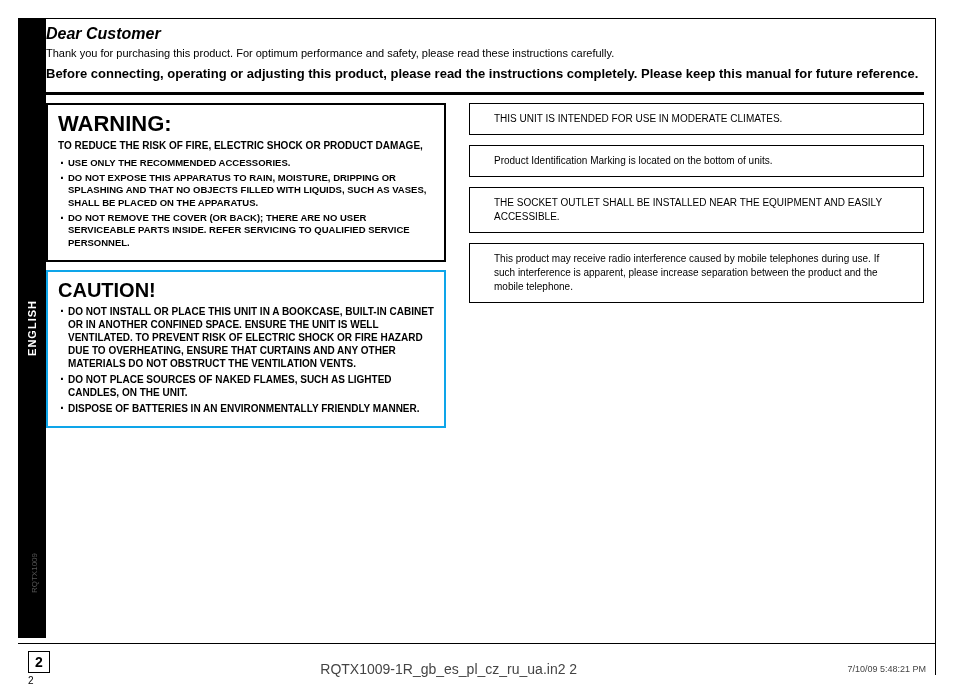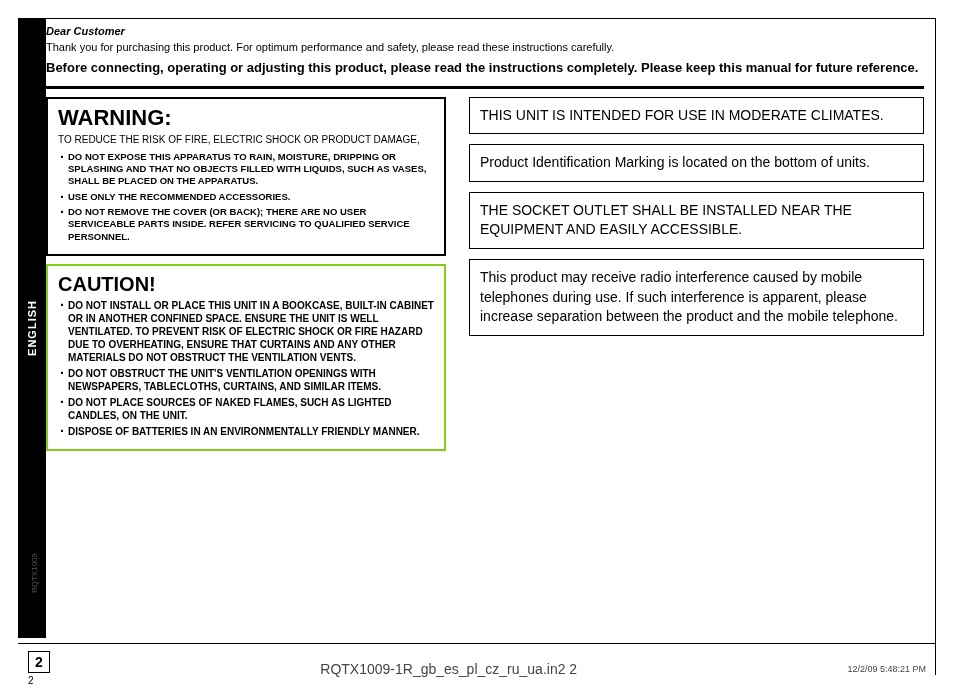--- a/index.html
+++ b/index.html
@@ -71,21 +71,21 @@
       right: 30px;
       bottom: 55px;
     }
 
     
     .dear-customer {
       margin-bottom: 8px;
     }
 
     .dear-customer-title {
-      font-size: 11px;
+      font-size: 16px;
       font-weight: bold;
       font-style: italic;
       margin-bottom: 3px;
     }
 
     .dear-customer-text {
       font-size: 11px;
       margin-bottom: 4px;
       line-height: 1.4;
     }
@@ -126,21 +126,21 @@
 
     .warning-title {
       font-size: 22px;
       font-weight: bold;
       line-height: 1;
       margin-bottom: 4px;
     }
 
     .warning-subtitle {
       font-size: 10px;
-      font-weight: normal;
+      font-weight: bold;
       margin-bottom: 5px;
       line-height: 1.3;
     }
 
     .warning-list {
       list-style: none;
       padding: 0;
     }
 
     .warning-list li {
@@ -155,21 +155,21 @@
     .warning-list li::before {
       content: "·";
       position: absolute;
       left: 2px;
       font-size: 14px;
       line-height: 0.9;
     }
 
     
     .caution-box {
-      border: 2px solid #84cc16;
+      border: 2px solid #0ea5e9;
       padding: 8px 10px;
     }
 
     .caution-title {
       font-size: 20px;
       font-weight: bold;
       line-height: 1;
       margin-bottom: 5px;
     }
 
@@ -191,23 +191,23 @@
       content: "·";
       position: absolute;
       left: 2px;
       font-size: 14px;
       line-height: 0.9;
     }
 
     
     .right-box {
       border: 1px solid #000;
-      padding: 8px 10px;
+      padding: 8px 24px;
       margin-bottom: 10px;
-      font-size: 14px;
+      font-size: 10px;
       line-height: 1.4;
     }
 
     
     .footer {
       position: absolute;
       bottom: 0;
       left: 18px;
       right: 18px;
       height: 50px;
@@ -287,31 +287,30 @@
     <div class="thick-separator"></div>
 
     <div class="two-columns">
 
       <div class="left-column">
 
         <div class="warning-box">
           <div class="warning-title">WARNING:</div>
           <div class="warning-subtitle">TO REDUCE THE RISK OF FIRE, ELECTRIC SHOCK OR PRODUCT DAMAGE,</div>
           <ul class="warning-list">
+            <li>USE ONLY THE RECOMMENDED ACCESSORIES.</li>
             <li>DO NOT EXPOSE THIS APPARATUS TO RAIN, MOISTURE, DRIPPING OR SPLASHING AND THAT NO OBJECTS FILLED WITH LIQUIDS, SUCH AS VASES, SHALL BE PLACED ON THE APPARATUS.</li>
-            <li>USE ONLY THE RECOMMENDED ACCESSORIES.</li>
             <li>DO NOT REMOVE THE COVER (OR BACK); THERE ARE NO USER SERVICEABLE PARTS INSIDE. REFER SERVICING TO QUALIFIED SERVICE PERSONNEL.</li>
           </ul>
         </div>
 
         <div class="caution-box">
           <div class="caution-title">CAUTION!</div>
           <ul class="caution-list">
             <li>DO NOT INSTALL OR PLACE THIS UNIT IN A BOOKCASE, BUILT-IN CABINET OR IN ANOTHER CONFINED SPACE. ENSURE THE UNIT IS WELL VENTILATED. TO PREVENT RISK OF ELECTRIC SHOCK OR FIRE HAZARD DUE TO OVERHEATING, ENSURE THAT CURTAINS AND ANY OTHER MATERIALS DO NOT OBSTRUCT THE VENTILATION VENTS.</li>
-            <li>DO NOT OBSTRUCT THE UNIT'S VENTILATION OPENINGS WITH NEWSPAPERS, TABLECLOTHS, CURTAINS, AND SIMILAR ITEMS.</li>
             <li>DO NOT PLACE SOURCES OF NAKED FLAMES, SUCH AS LIGHTED CANDLES, ON THE UNIT.</li>
             <li>DISPOSE OF BATTERIES IN AN ENVIRONMENTALLY FRIENDLY MANNER.</li>
           </ul>
         </div>
 
       </div>
 
       <div class="right-column">
 
         <div class="right-box">
@@ -334,16 +333,16 @@
 
     </div>
   </div>
 
   <div class="footer">
     <div class="footer-left">
       <div class="footer-page-num">2</div>
       <div class="footer-page-num2">2</div>
     </div>
     <div class="footer-filename">RQTX1009-1R_gb_es_pl_cz_ru_ua.in2   2</div>
-    <div class="footer-date">12/2/09   5:48:21 PM</div>
+    <div class="footer-date">7/10/09   5:48:21 PM</div>
   </div>
 
 </div>
 
 </body></html>

